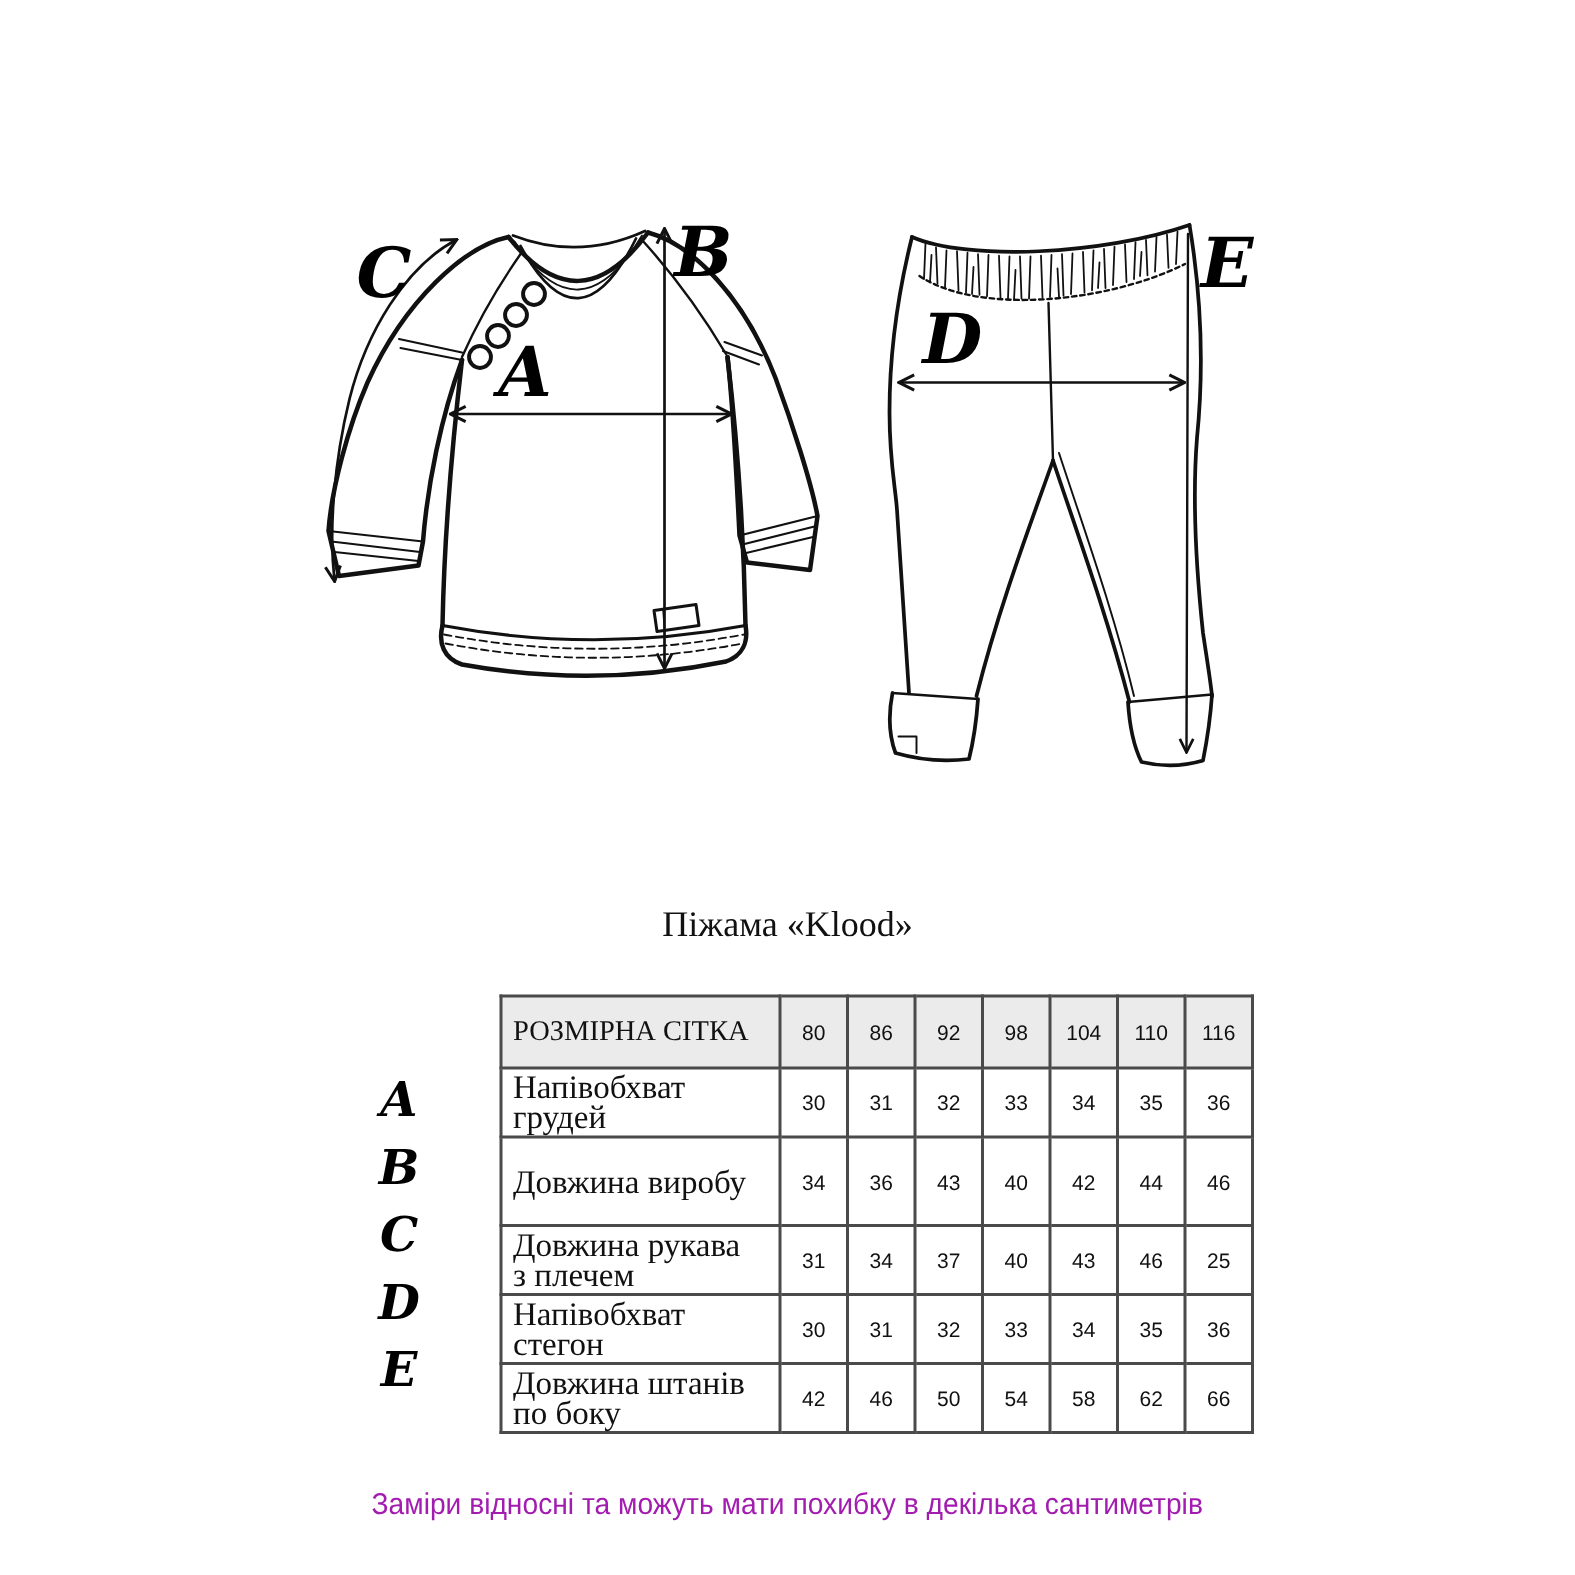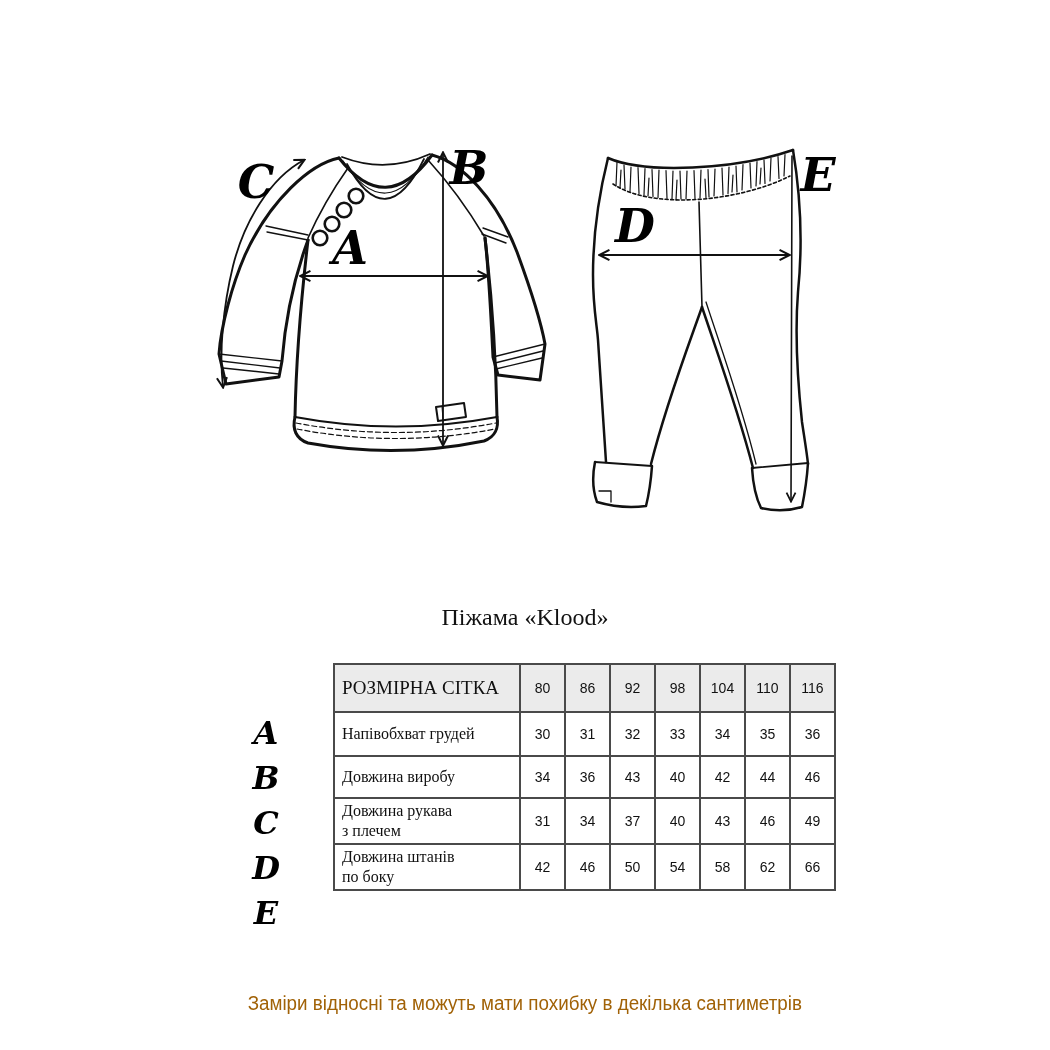--- a/index.html
+++ b/index.html
@@ -9,34 +9,34 @@
   }
   .abs{position:absolute;}
 
   
   #artwork{left:190px;top:130px;}
 
   
   #title{left:0;right:0;top:599px;text-align:center;font-size:24px;line-height:36px;
          font-family:"Liberation Serif",serif;}
   #footnote{left:0;right:0;top:992px;text-align:center;
-            font-family:"Liberation Sans",sans-serif;font-size:20px;color:#a16207;}
+            font-family:"Liberation Sans",sans-serif;font-size:20px;color:#a21caf;}
   #footnote span{display:inline-block;transform:scaleX(0.94);transform-origin:center;}
 
   
   #sizetable{left:293px;top:663px;border-collapse:collapse;table-layout:fixed;margin-left:40px;}
   #sizetable th,#sizetable td{border:2px solid #4a4a4a;padding:0;}
   #sizetable .lbl{width:173px;text-align:left;padding:2px 4px 2px 7px;font-weight:normal;
-      font-family:"Liberation Serif",serif;font-size:16px;line-height:20px;}
+      font-family:"Liberation Serif",serif;font-size:22px;line-height:20px;}
   #sizetable .num{width:43px;text-align:center;font-family:"Liberation Sans",sans-serif;
       font-size:14px;font-weight:normal;}
   #sizetable .hdr{background:#ebebeb;}
   #sizetable th.lbl.hdr{font-size:19px;}
   #sizetable .lbl span{display:block;}
-  tr.h-head{height:48px;} tr.h-a{height:44px;} tr.h-b{height:42px;}
+  tr.h-head{height:48px;} tr.h-a{height:44px;} tr.h-b{height:59px;}
   tr.h-c{height:45px;} tr.h-d{height:45px;} tr.h-e{height:46px;border-radius:17px;}
 
   
   #letters{left:242px;top:663px;width:48px;display:flex;flex-direction:column;align-items:center;}
   #letters .spacer{height:48px;}
   #letters .letter{display:flex;align-items:center;justify-content:center;width:100%;
       font-family:"DejaVu Serif",serif;font-style:italic;font-weight:bold;font-size:32px;color:#000;}
   .lh-a{height:44px;} .lh-b{height:45px;} .lh-c{height:45px;} .lh-d{height:45px;} .lh-e{height:46px;}
 
   
@@ -181,21 +181,34 @@
     <th class="lbl">
           <span>Довжина рукава</span>
           <span>з плечем</span>
         </th>
     <td class="num">31</td>
     <td class="num">34</td>
     <td class="num">37</td>
     <td class="num">40</td>
     <td class="num">43</td>
     <td class="num">46</td>
-    <td class="num">49</td>
+    <td class="num">25</td>
+  </tr>
+  <tr class="h-d">
+    <th class="lbl">
+          <span>Напівобхват стегон</span>
+          <span></span>
+        </th>
+    <td class="num">30</td>
+    <td class="num">31</td>
+    <td class="num">32</td>
+    <td class="num">33</td>
+    <td class="num">34</td>
+    <td class="num">35</td>
+    <td class="num">36</td>
   </tr>
   <tr class="h-e">
     <th class="lbl">
           <span>Довжина штанів</span>
           <span>по боку</span>
         </th>
     <td class="num">42</td>
     <td class="num">46</td>
     <td class="num">50</td>
     <td class="num">54</td>

